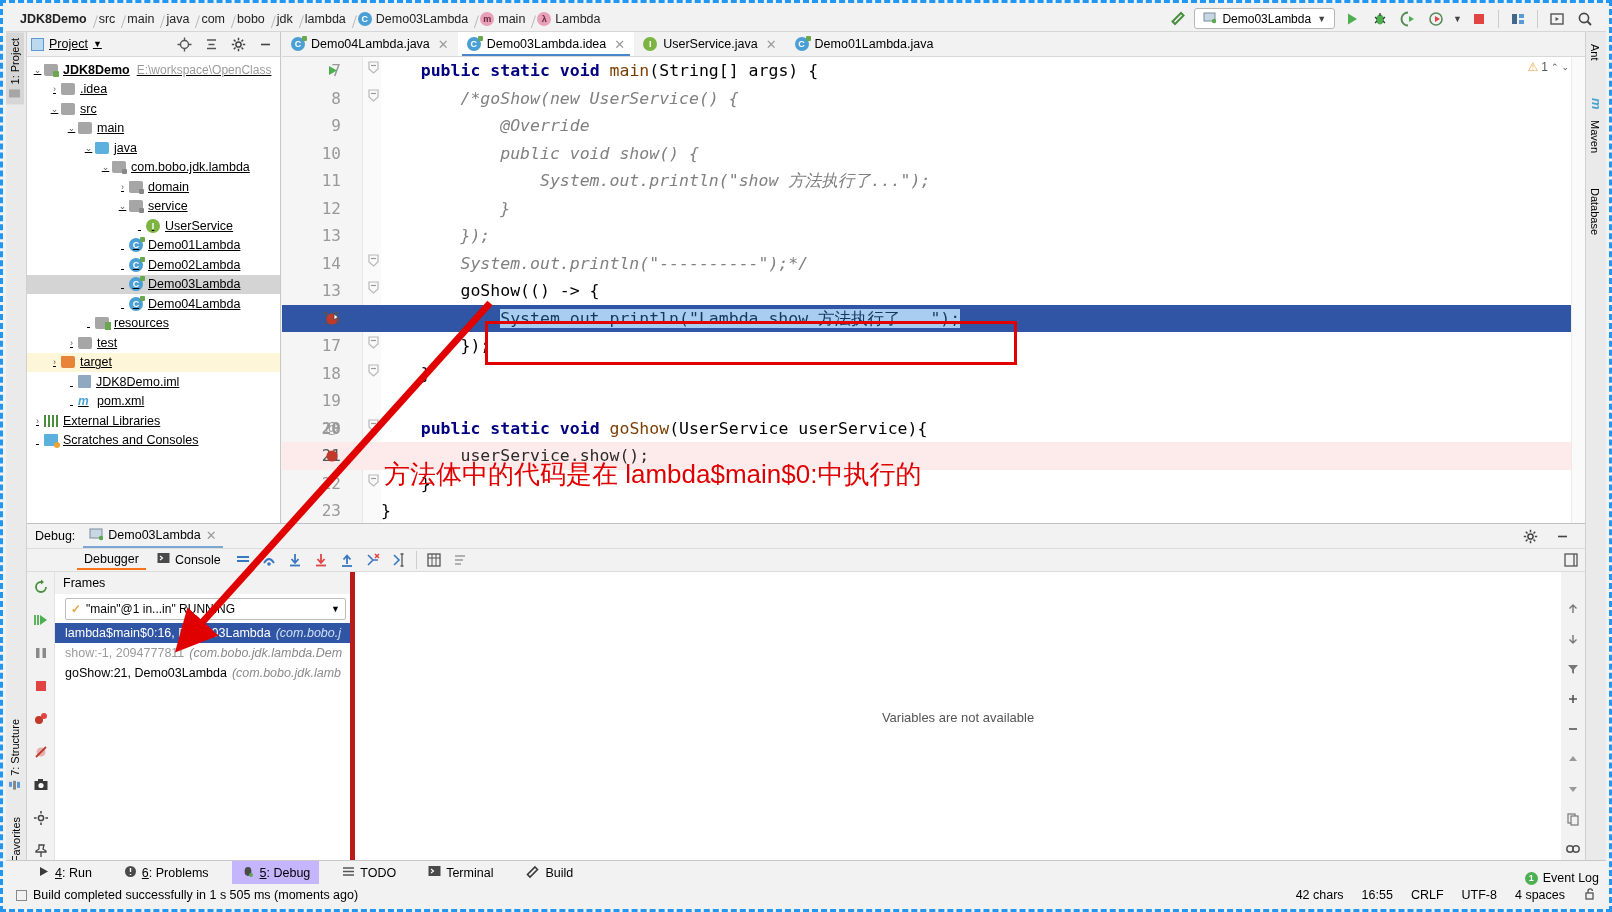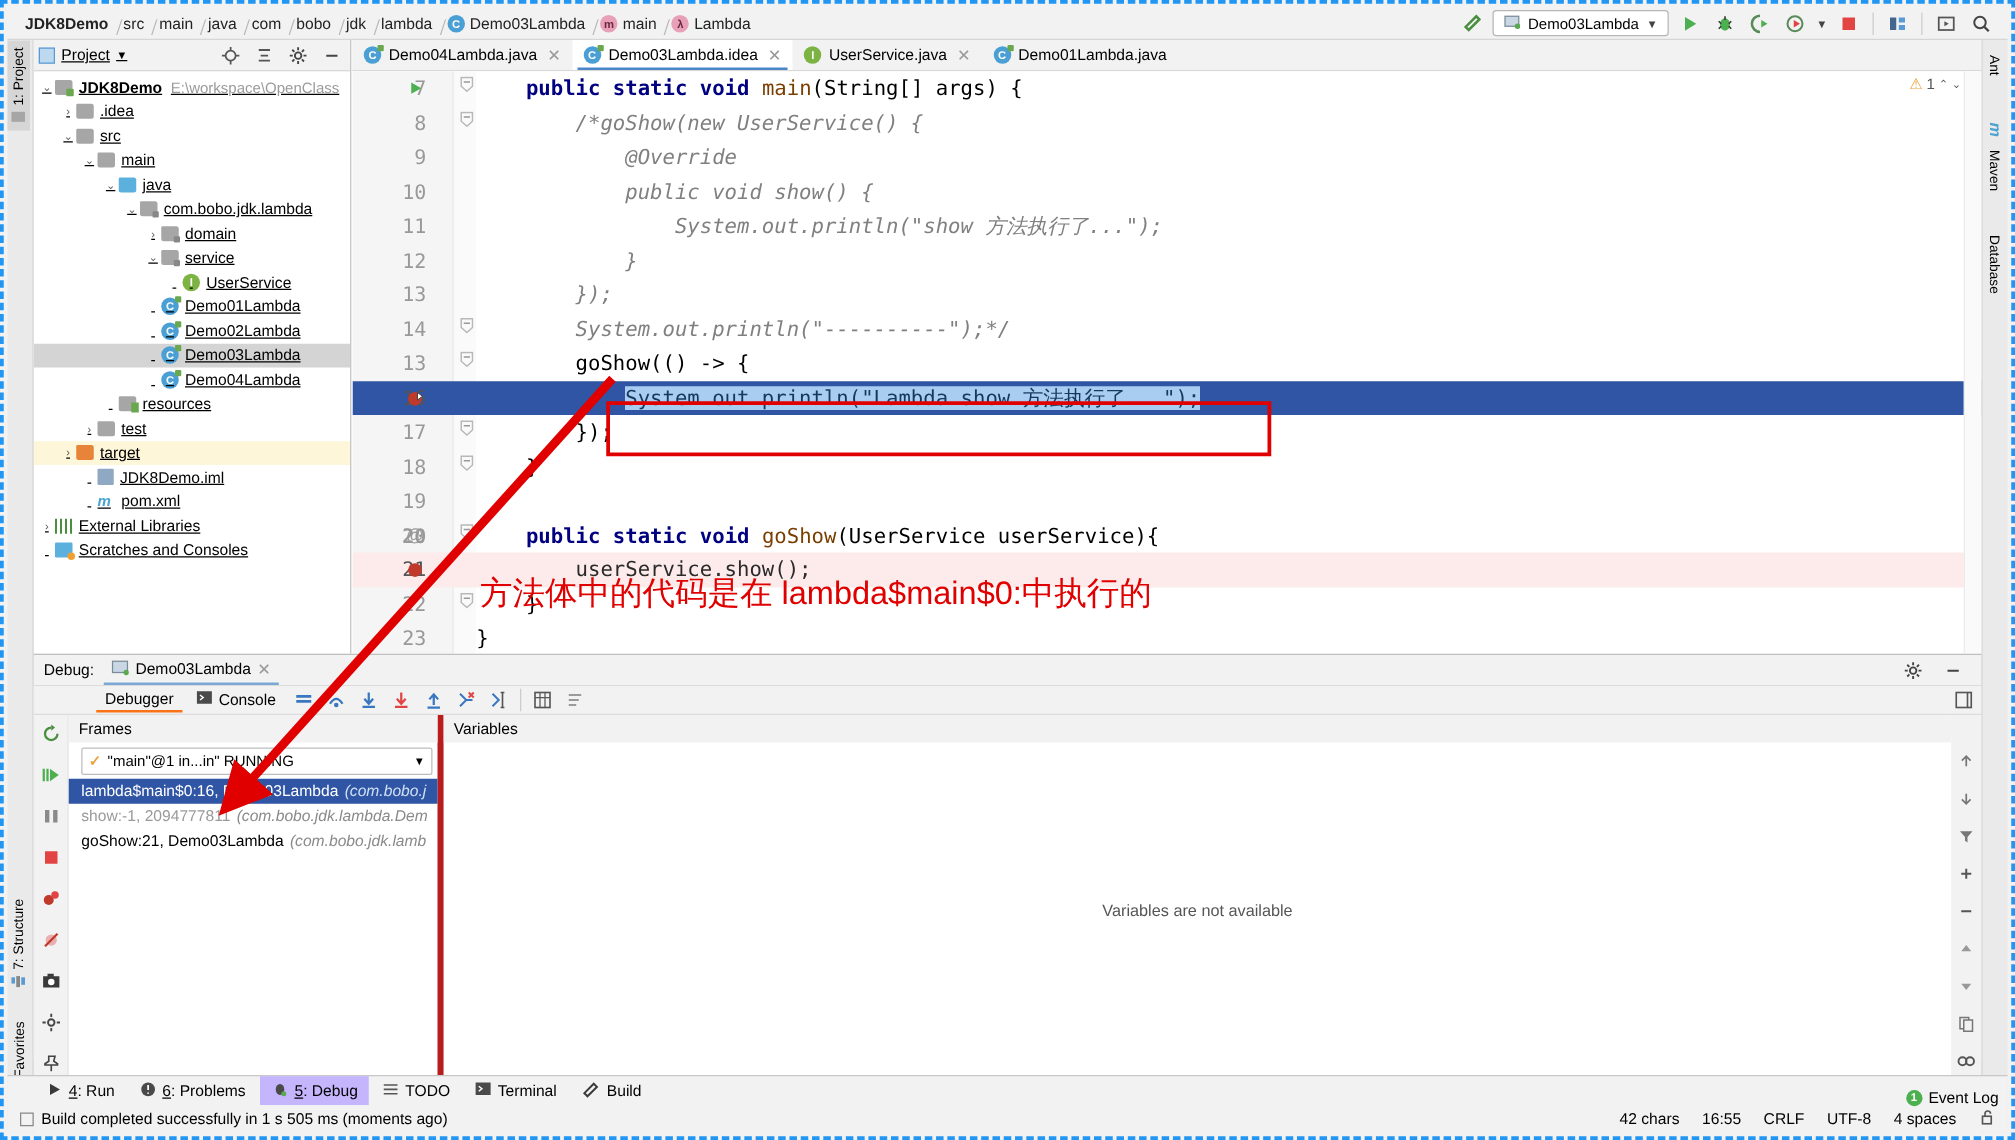--- a/index.html
+++ b/index.html
@@ -256,21 +256,21 @@
   .varsbody { flex:1; display:flex; align-items:center; justify-content:center; color:#555; font-size:13px; }
   .dbg-rightcol {
     width: 24px; background:#f2f2f2; display:flex; flex-direction:column;
     align-items:center; padding-top: 26px; gap: 8px;
   }
 
   
   .bottombar {
     position: absolute; left: 3px; bottom: 25px; right: 3px; height: 24px;
     background: #f2f2f2; border-top: 1px solid #c8c8c8;
-    display: flex; align-items: center; gap: 2px; padding-left: 22px;
+    display: flex; align-items: center; gap: 14px; padding-left: 22px;
   }
   .btab {
     display: flex; align-items: center; gap: 5px; padding: 3px 9px;
     font-size: 12.5px; cursor: pointer;
   }
   .btab.active { background: #c4b5fd; }
   .under { text-decoration: underline; }
   .statusbar {
     position: absolute; left: 3px; bottom: 3px; right: 3px; height: 22px;
     background: #f2f2f2; display: flex; align-items: center;
@@ -880,21 +880,20 @@
               <span class="pkg">(com.bobo.jdk.lambda.Dem</span>
             </div>
             <div class="framerow">
               <span>goShow:21, Demo03Lambda</span>
               <span class="pkg">(com.bobo.jdk.lamb</span>
             </div>
           </div>
       </div>
 
       <div class="dbg-vars">
-        <div class="colhdr">Variables</div>
         <div class="varsbody">Variables are not available</div>
       </div>
 
       <div class="dbg-rightcol">
         <span class="tbtn">
           <svg width="14" height="14" viewBox="0 0 14 14">
               <path d="M7 3 v8 M3.5 6.5 L7 3 L10.5 6.5" stroke="#777" stroke-width="1.4" fill="none"></path>
             </svg>
         </span>
         <span class="tbtn">

